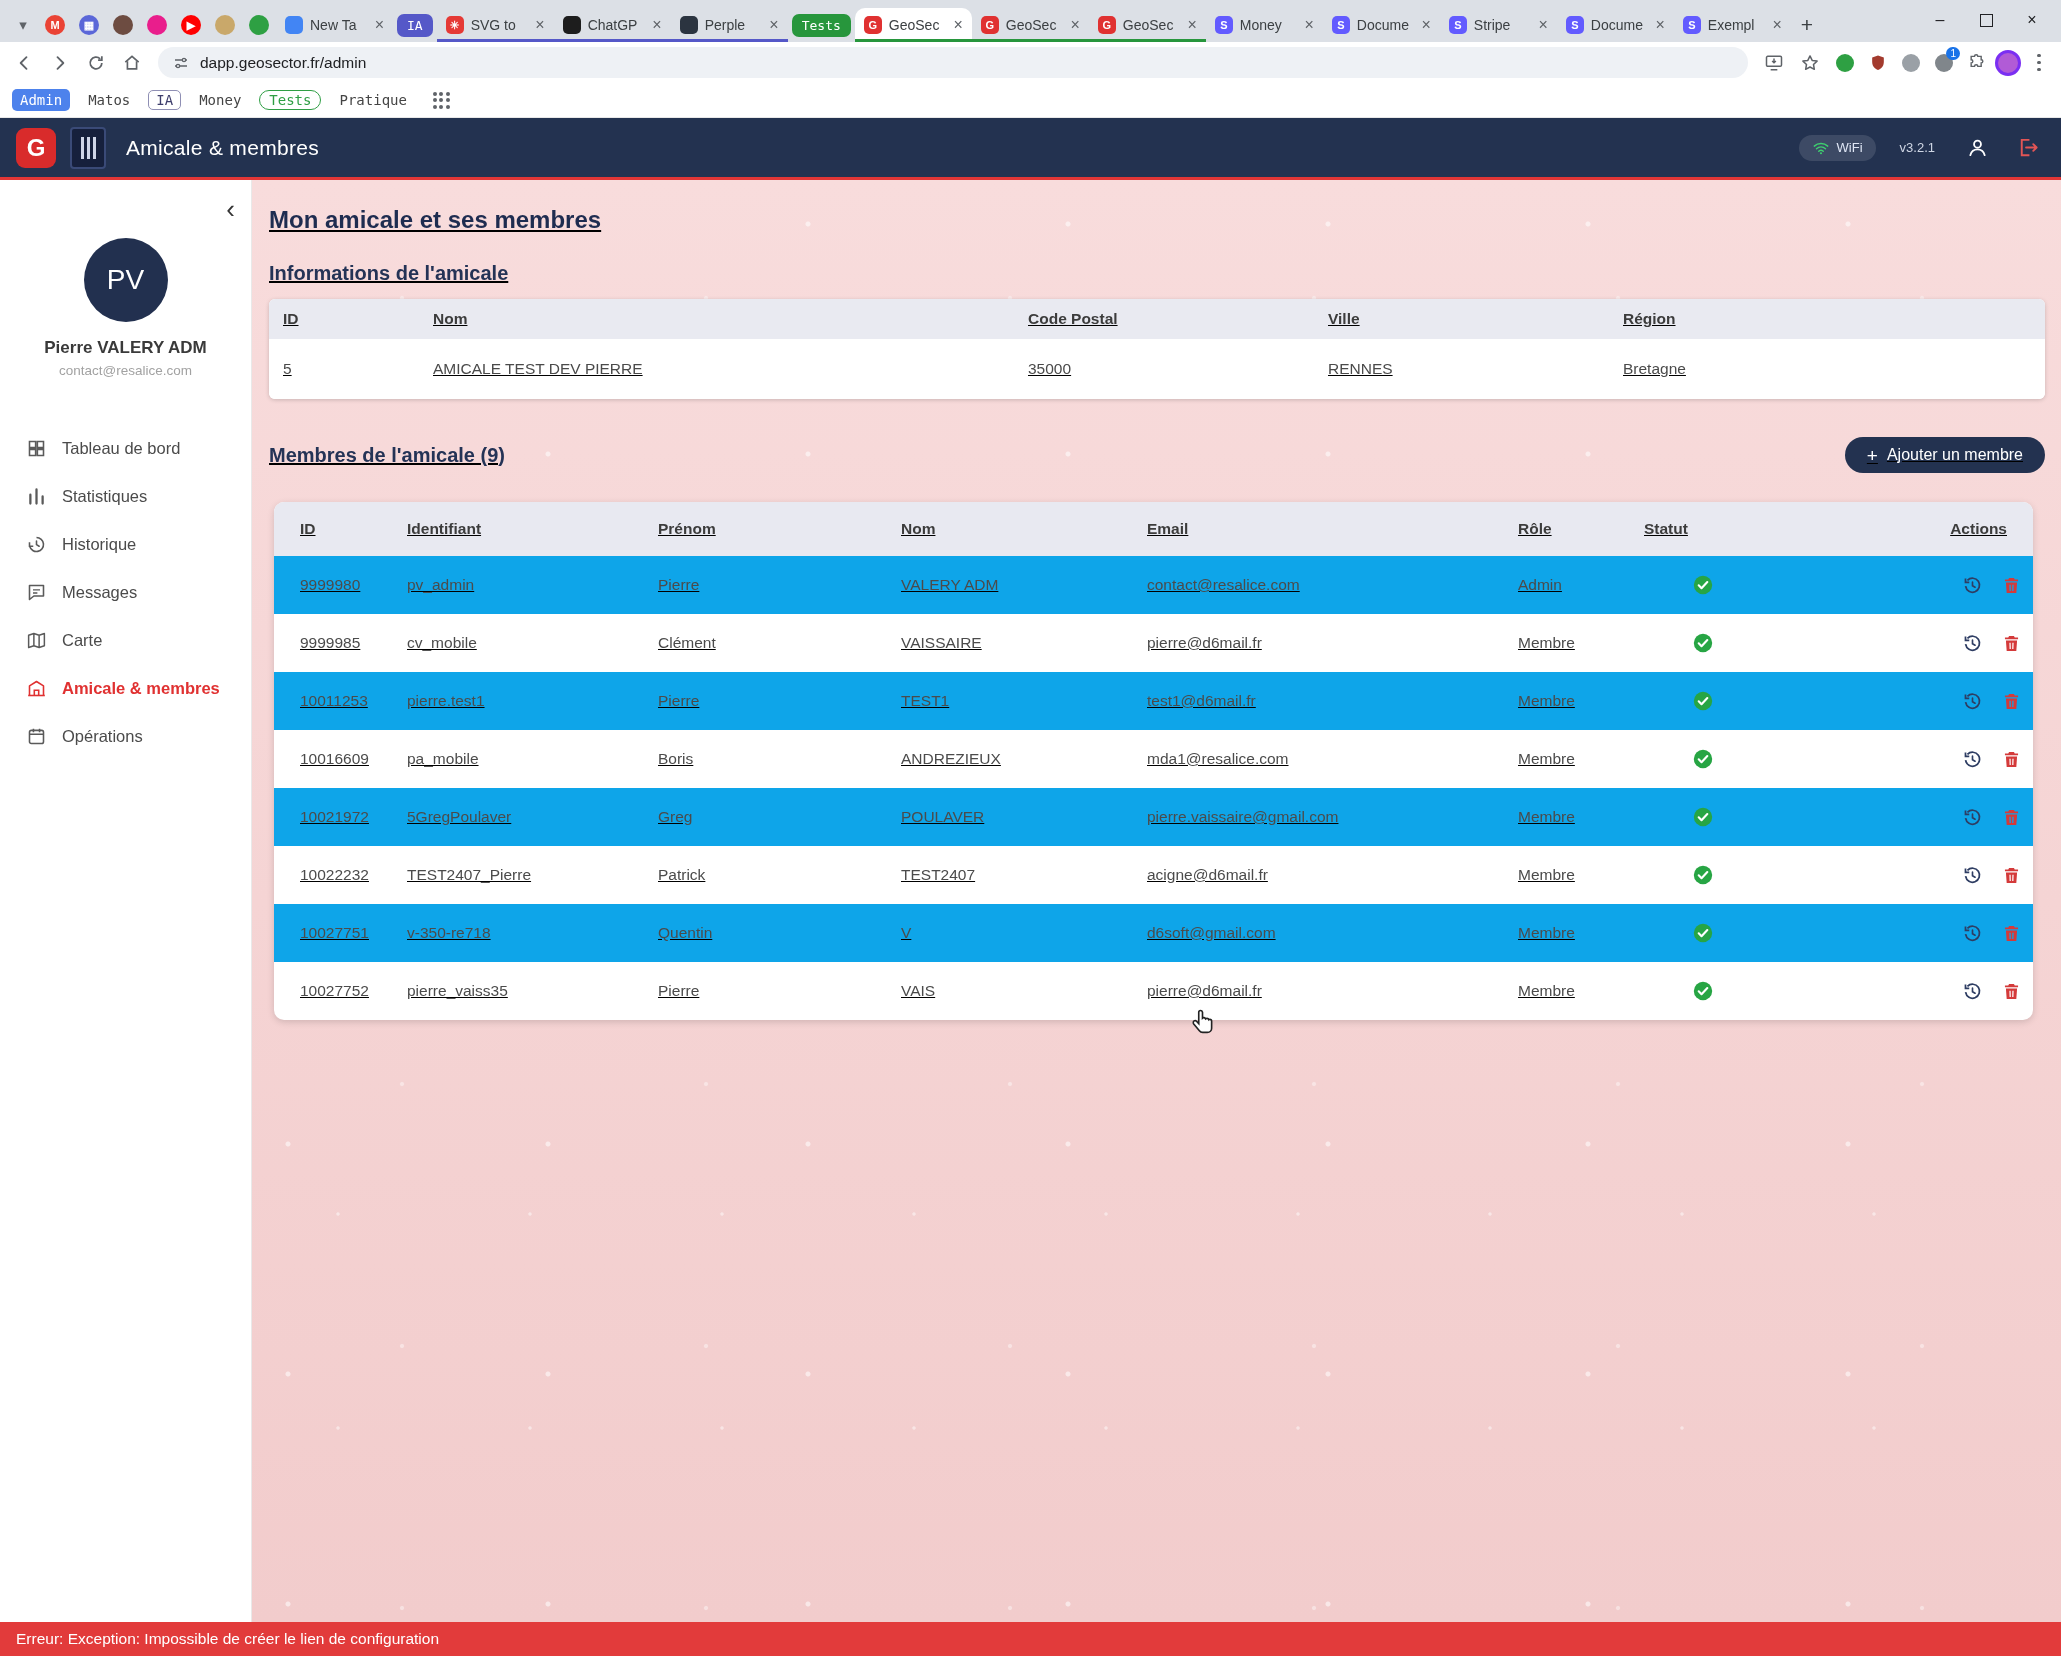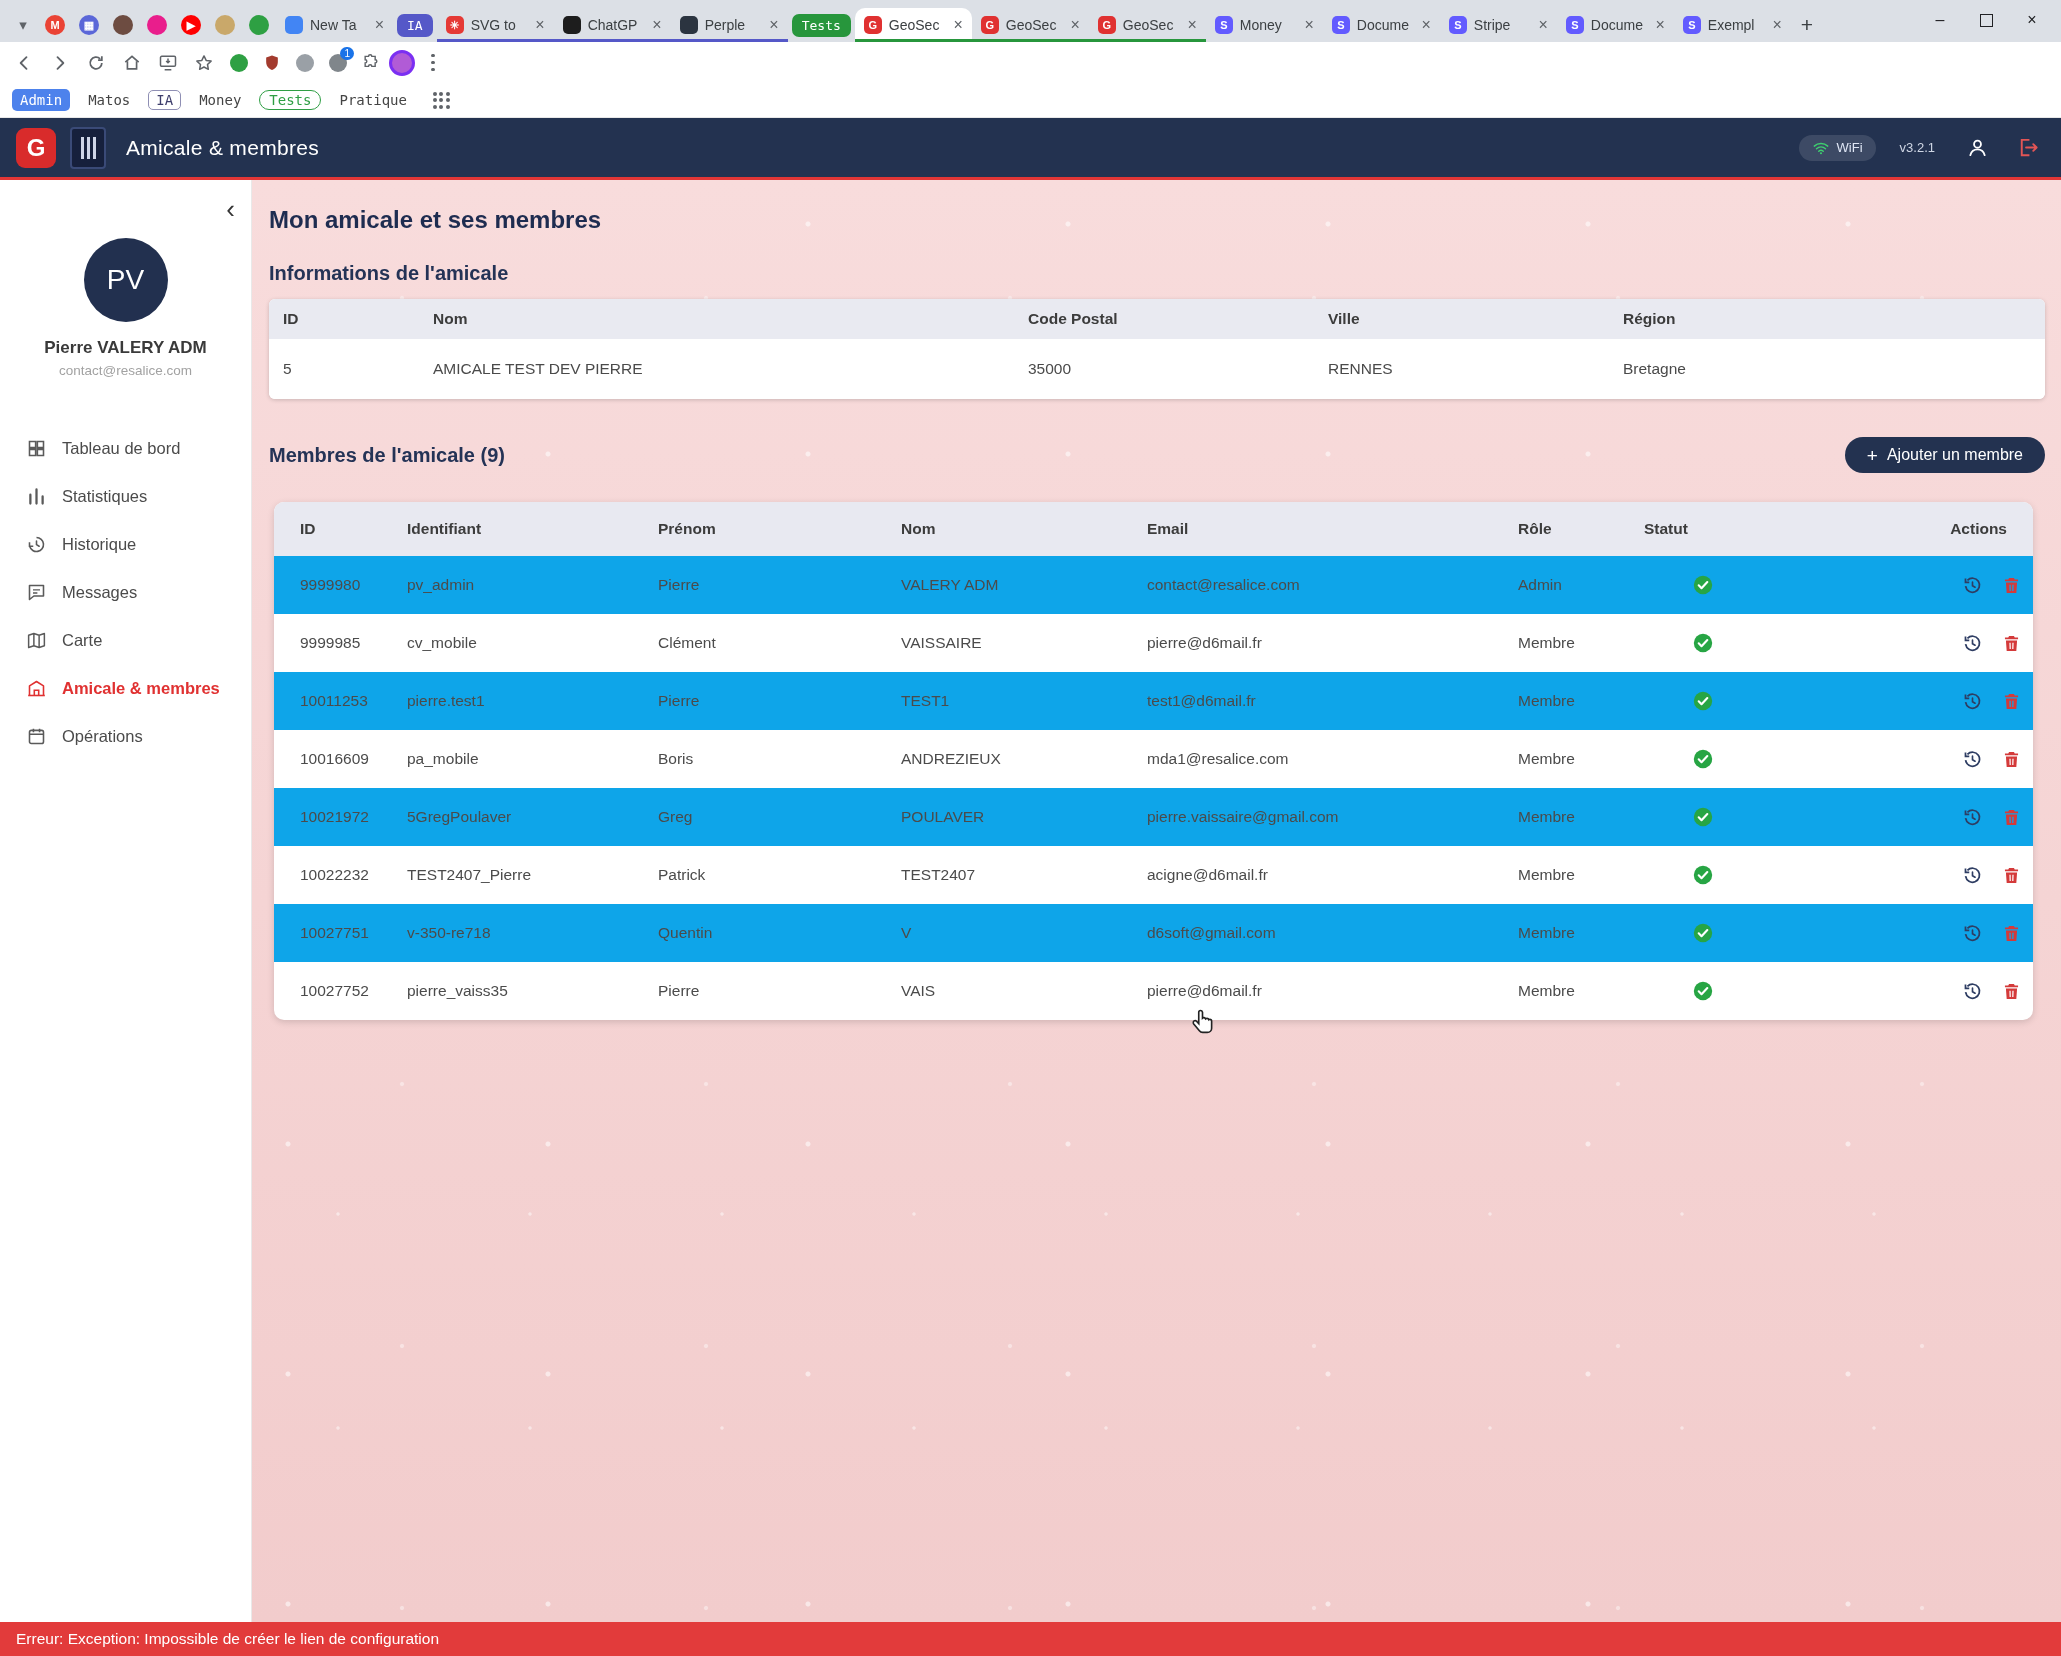--- a/index.html
+++ b/index.html
@@ -76,21 +76,21 @@
   .menu-item .mi-icon svg{width:21px;height:21px;}
   .menu-item.active{color:#e03131;font-weight:700;}
   .menu-item.active .mi-icon{color:#e03131;}
 
   .main{flex:1;position:relative;padding:26px 16px 0 17px;box-sizing:border-box;overflow:hidden;
     background-image:
       radial-gradient(circle at 36px 44px, rgba(255,255,255,.55) 2px, transparent 3px),
       radial-gradient(circle at 150px 118px, rgba(255,255,255,.42) 1.5px, transparent 2.6px),
       radial-gradient(circle at 86px 178px, rgba(255,255,255,.48) 1.2px, transparent 2.2px),
       linear-gradient(180deg,#f8dcdc,#f2cccc);
-    background-size:260px 230px,304px 262px,192px 214px,100% 100%;}
+    background-size:260px 230px,304px 262px,192px 214px,100% 100%;text-decoration:underline;}
   .page-title{font-size:24px;font-weight:700;color:#1e2c50;margin:0;}
   .sec-title{font-size:20px;font-weight:700;color:#243356;margin:28px 0 14px 0;}
 
   table{border-spacing:0;}
   .info-table{width:100%;background:#fff;border-radius:6px;overflow:hidden;box-shadow:0 1px 4px rgba(0,0,0,.18);table-layout:fixed;border-collapse:separate;}
   .info-table th{background:#e9eaf1;height:40px;text-align:left;font-size:15.5px;color:#3c3c3c;font-weight:700;padding:0 14px;}
   .info-table td{height:60px;font-size:15.5px;color:#4a4a4a;padding:0 14px;background:#fff;}
 
   .members-head{display:flex;justify-content:space-between;align-items:center;margin-top:38px;margin-bottom:29px;}
   .members-head .sec-title{margin:0;}
@@ -237,20 +237,28 @@
           <path d="M19 12a7 7 0 1 1-2-4.9" fill="none" stroke="currentColor" stroke-width="2.1"></path>
           <path d="M19 4v4.5h-4.5" fill="none" stroke="currentColor" stroke-width="2.1"></path>
         </svg>
       </div>
     <div class="ticon">
         <svg viewBox="0 0 24 24">
           <path d="M4 11l8-7 8 7" fill="none" stroke="currentColor" stroke-width="2"></path>
           <path d="M6.5 10v9h11v-9" fill="none" stroke="currentColor" stroke-width="2"></path>
         </svg>
       </div>
+    <div class="addressbar">
+      <svg viewBox="0 0 24 24">
+          <path d="M4 8h10M18 8h2M4 16h2M10 16h10" stroke="currentColor" stroke-width="1.8" fill="none"></path>
+          <circle cx="16" cy="8" r="2.2" fill="none" stroke="currentColor" stroke-width="1.8"></circle>
+          <circle cx="8" cy="16" r="2.2" fill="none" stroke="currentColor" stroke-width="1.8"></circle>
+        </svg>
+      <span class="url">dapp.geosector.fr/admin</span>
+    </div>
     <div class="ticon">
         <svg viewBox="0 0 24 24">
           <rect x="3" y="4" width="18" height="12" rx="1.5" fill="none" stroke="currentColor" stroke-width="1.8"></rect>
           <path d="M12 6.5v5M9.8 9.5l2.2 2.2 2.2-2.2M8 20h8" fill="none" stroke="currentColor" stroke-width="1.8"></path>
         </svg>
       </div>
     <div class="ticon">
         <svg viewBox="0 0 24 24">
           <path d="M12 3.5l2.6 5.4 5.9.8-4.3 4.1 1 5.8-5.2-2.8-5.2 2.8 1-5.8L3.5 9.7l5.9-.8z" fill="none" stroke="currentColor" stroke-width="1.8" stroke-linejoin="round"></path>
         </svg>

